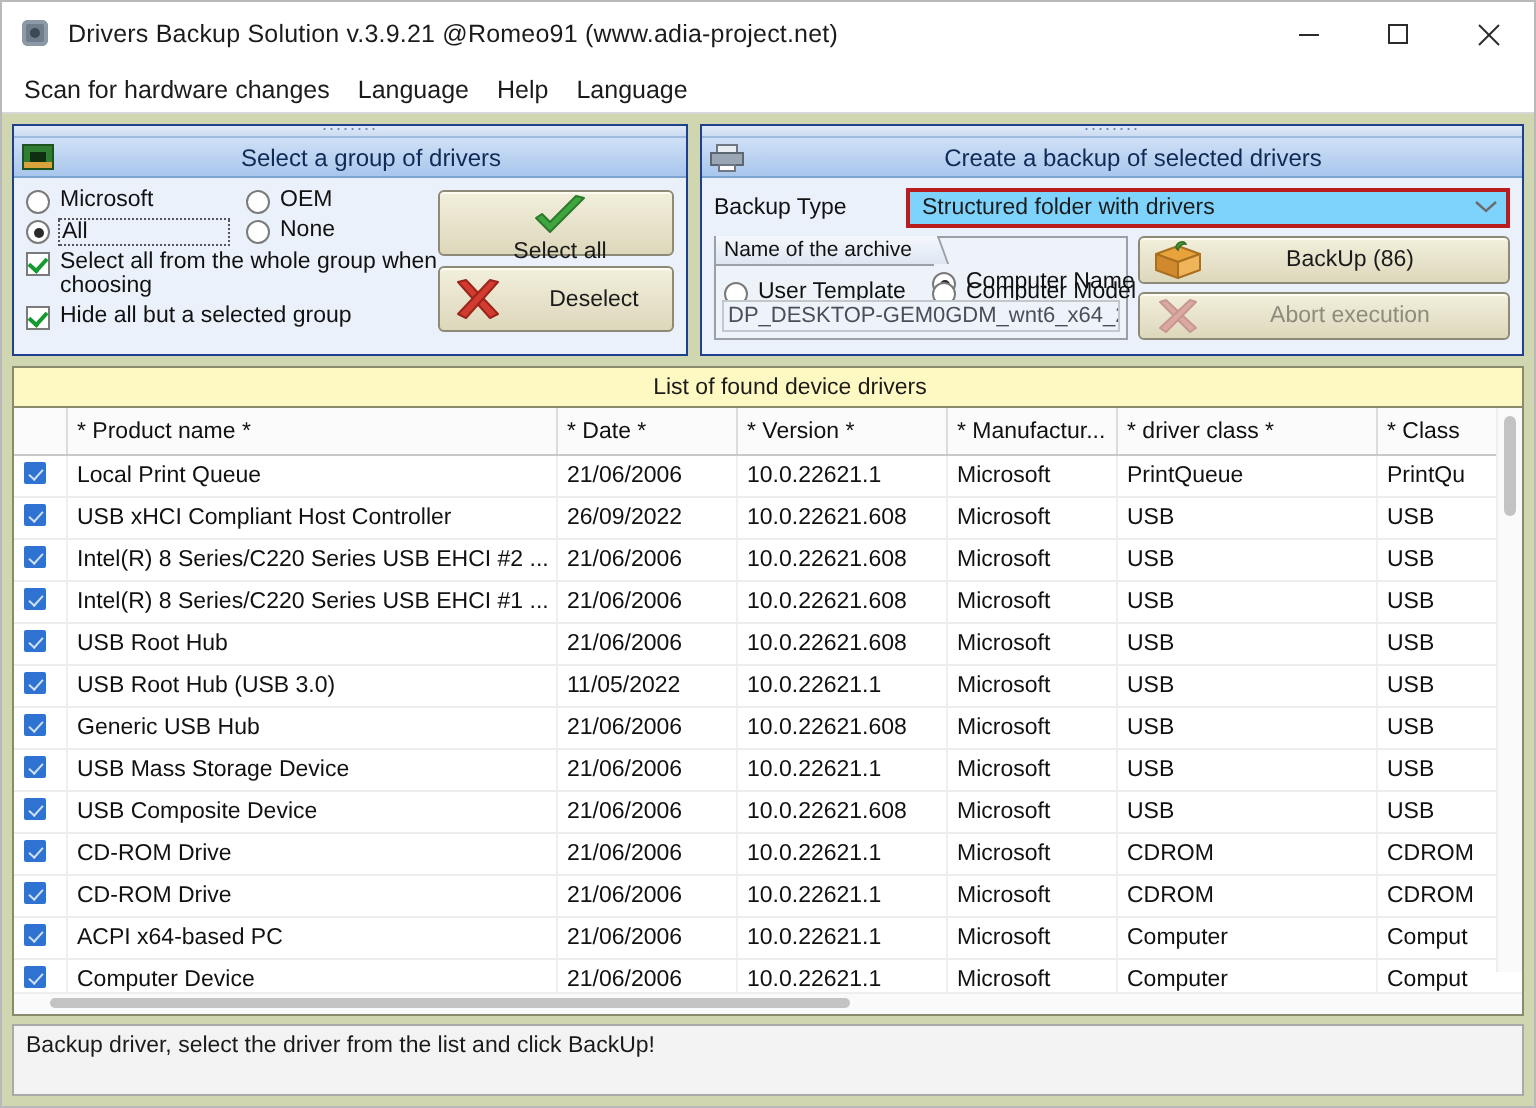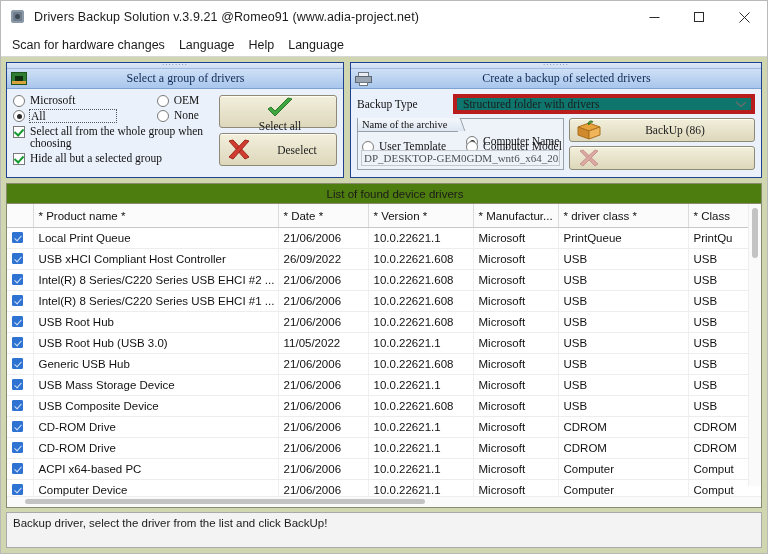--- a/index.html
+++ b/index.html
@@ -84,21 +84,20 @@
     display: flex;
     gap: 6px;
     height: 116px; min-height: 116px;
   }
   .group-panel {
     background: #eaf1fb;
     border: 1px solid #1f3f8f;
     box-sizing: border-box;
     display: flex; flex-direction: column;
     position: relative;
-    font-family: Liberation Serif, serif;
   }
   .panel-grip {
     height: 5px;
     background: linear-gradient(to bottom,#dfe8f6,#cddcf2);
     border-bottom: 1px solid #9dbbe0;
     position: relative;
   }
   .panel-grip:after {
     content: "........";
     position: absolute; left: 50%; transform: translateX(-50%);
@@ -199,21 +198,21 @@
     left: 2px; top: 0px; width: 4px; height: 7px;
     border: solid #149b2f; border-width: 0 2px 2px 0;
     transform: rotate(42deg);
   }
   .focus-box {
     border: 1px dotted #555;
     padding: 0 70px 0 1px;
     margin-left: -1px;
   }
   .col-a { width: 110px; }
-  .col-b { width: 110px; justify-content: center; }
+  .col-b { width: 110px; }
   .big-btn {
     position: absolute;
     width: 118px; height: 33px;
     background: linear-gradient(to bottom,#f2efdc,#ddd7bb);
     border: 1px solid #8d8a78;
     border-radius: 3px;
     display: flex; align-items: center;
     font-size: 11.5px; color: #1b1b1b;
     box-sizing: border-box;
     box-shadow: inset 0 1px 0 #fffdf2;
@@ -227,22 +226,22 @@
   
   .row-backup-type {
     display: flex; align-items: center;
     margin-bottom: 4px;
   }
   .lbl-backup-type {
     font-size: 11.5px; color: #111; width: 96px;
   }
   .select {
     flex: 1; height: 20px;
-    background: #0f766e;
-    border: 4px solid #b91c1c;
+    background: #7dd3fc;
+    border: 2px solid #b91c1c;
     display: flex; align-items: center;
     padding: 0 4px 0 6px;
     font-size: 11.5px; color: #1b1b1b;
     box-sizing: border-box;
     position: relative;
   }
   .select .val { flex: 1; }
   .chev { color: #666; font-size: 10px; }
   .right-lower { display: flex; gap: 5px; }
   .archive-box {
@@ -300,21 +299,21 @@
     margin-top: 5px;
     flex: 1 1 auto;
     display: flex; flex-direction: column;
     border: 1px solid #8a8a6d;
     background: #fff;
     min-height: 0;
     box-sizing: border-box;
   }
   .list-title {
     height: 19px; min-height: 19px;
-    background: #4d7c0f;
+    background: #fef9c3;
     border-bottom: 1px solid #8a8a6d;
     display: flex; align-items: center; justify-content: center;
     font-size: 11.5px; color: #1b1b1b; padding-left: 22px;
   }
   .grid-wrap { flex: 1 1 auto; position: relative; overflow: hidden; background:#fff;}
   table.grid {
     border-collapse: collapse;
     width: 100%;
     table-layout: fixed;
     font-size: 11.5px;
@@ -545,20 +544,21 @@
                 </span>
                 <span class="lbl">BackUp (86)</span>
               </div>
               <div class="act-btn disabled">
                 <span class="box-icon">
                   <svg width="26" height="20" viewBox="0 0 26 20">
                     <path d="M4 3 L7 2 L22 16 L19 18 Z" fill="#dca8a2" stroke="#c79790" stroke-width="1" stroke-linejoin="round"></path>
                     <path d="M22 3 L19 2 L4 16 L7 18 Z" fill="#dca8a2" stroke="#c79790" stroke-width="1" stroke-linejoin="round"></path>
                   </svg>
                 </span>
+                <span class="lbl">Abort execution</span>
               </div>
             </div>
           </div>
         </div>
       </div>
     </div>
 
     <div class="list-section">
       <div class="list-title">List of found device drivers</div>
       <div class="grid-wrap">

